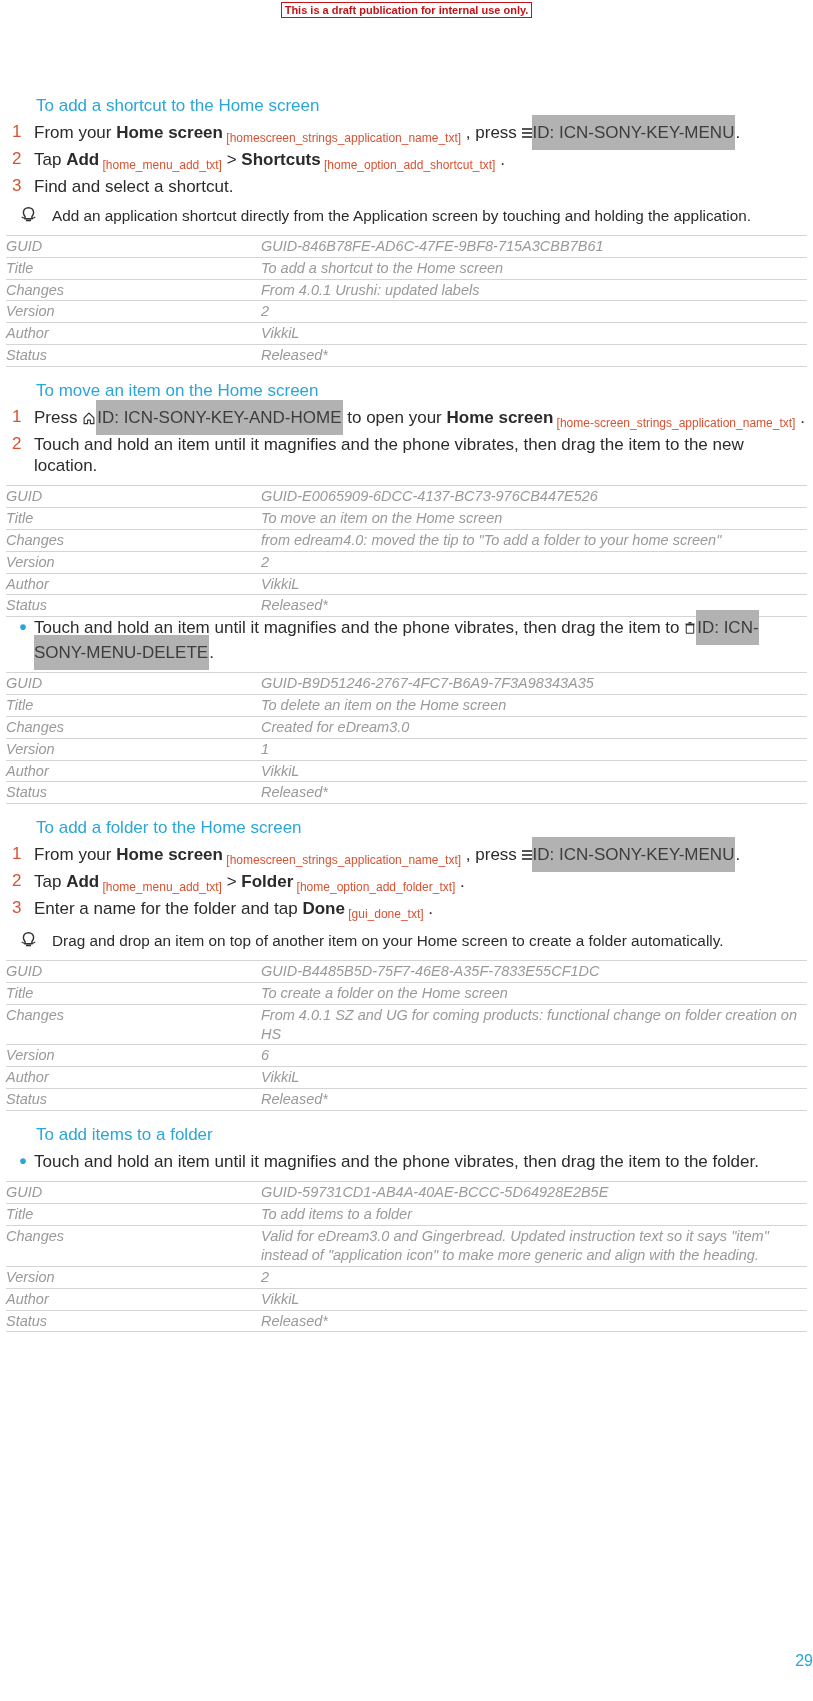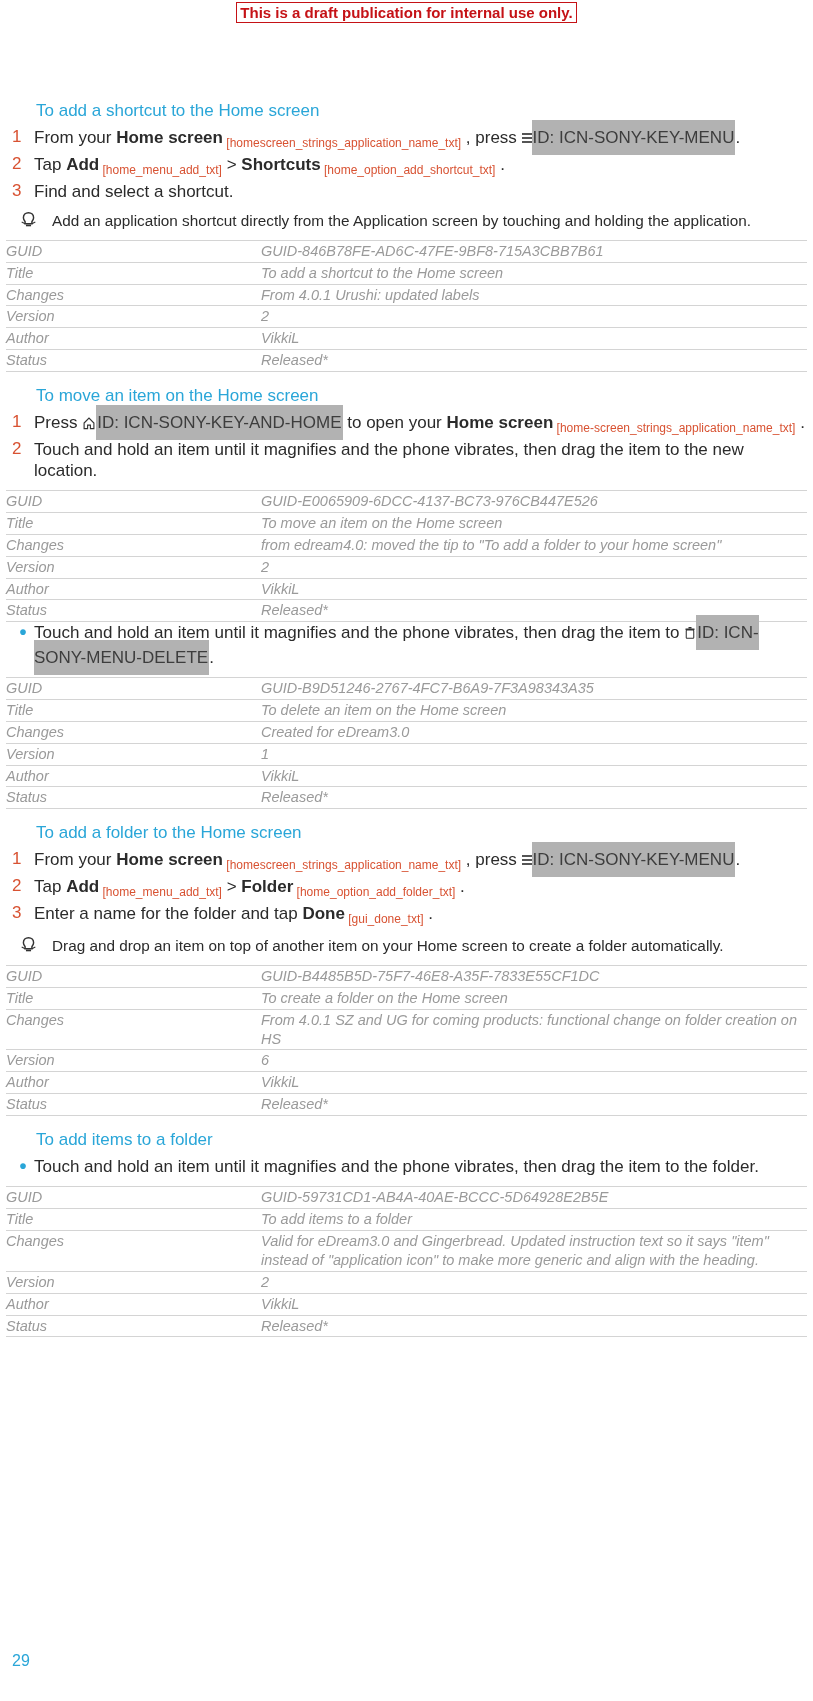--- a/index.html
+++ b/index.html
@@ -20,21 +20,21 @@
   .page {
     width: 813px;
     min-height: 1701px;
     padding: 0 6px 0 6px;
     position: relative;
   }
   .draft-banner {
     display: block;
     margin: 2px auto 78px auto;
     text-align: center;
-    font-size: 15px;
+    font-size: 11px;
     font-weight: 700;
     color: #c51216;
     border: 1px solid #c51216;
     padding: 1px 3px;
     width: max-content;
   }
   .section-title {
     color: var(--blue);
     font-size: 17px;
     margin: 14px 0 6px 30px;
@@ -117,21 +117,21 @@
     border-top: 1px solid #d4d4d4;
     padding: 1px 0 1px 0;
     vertical-align: top;
   }
   .metatable td.k { width: 255px; }
   .metatable tr:last-child td { border-bottom: 1px solid #d4d4d4; }
   .icon-inline { display:inline-block; vertical-align:-2px; }
   .pagefooter {
     position: absolute;
     left: 12px; right: 0; bottom: 15px;
-    text-align: left;
+    text-align: right;
   }
   .pagenum {
     color: var(--blue);
     font-size: 16px;
     margin-bottom: 18px;
   }
   .disclaimer {
     color: #424242;
     font-size: 14px;
   }

